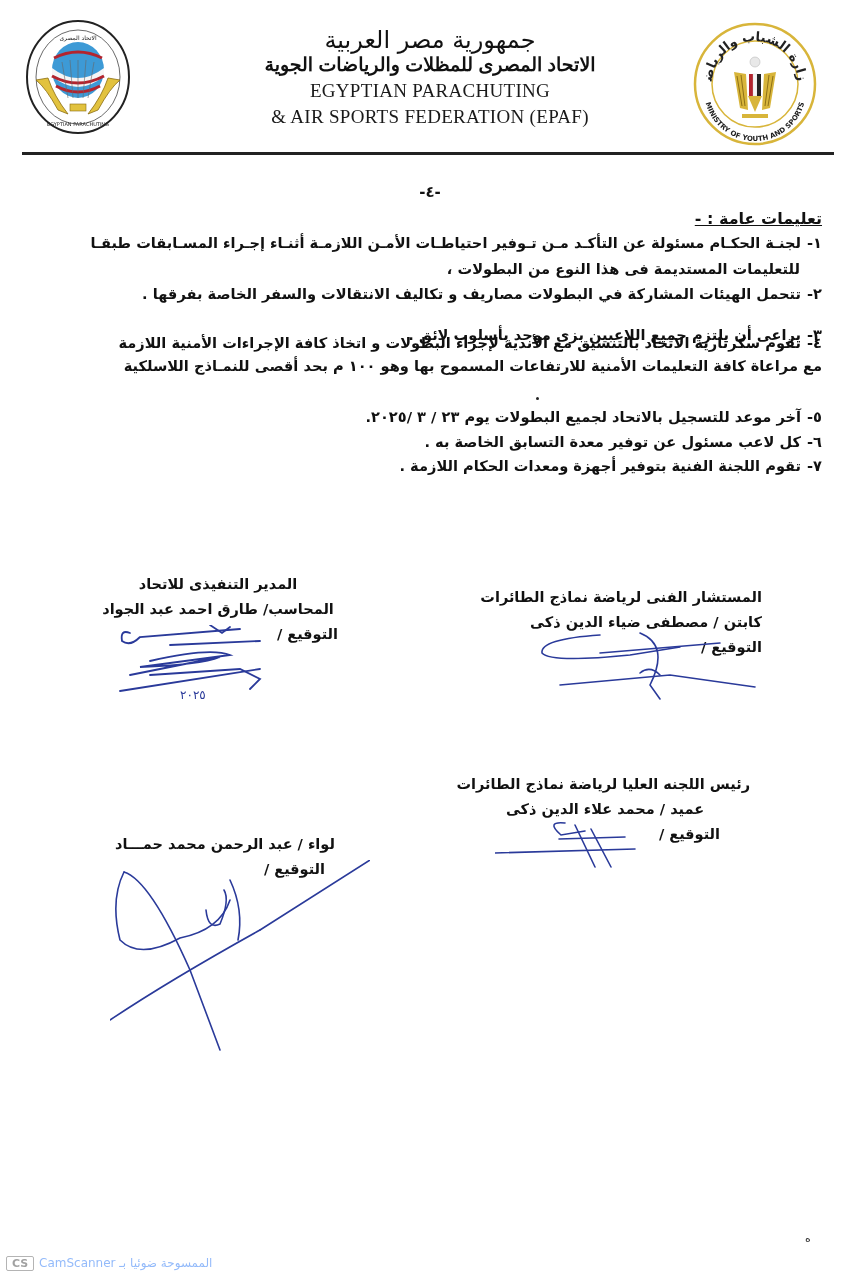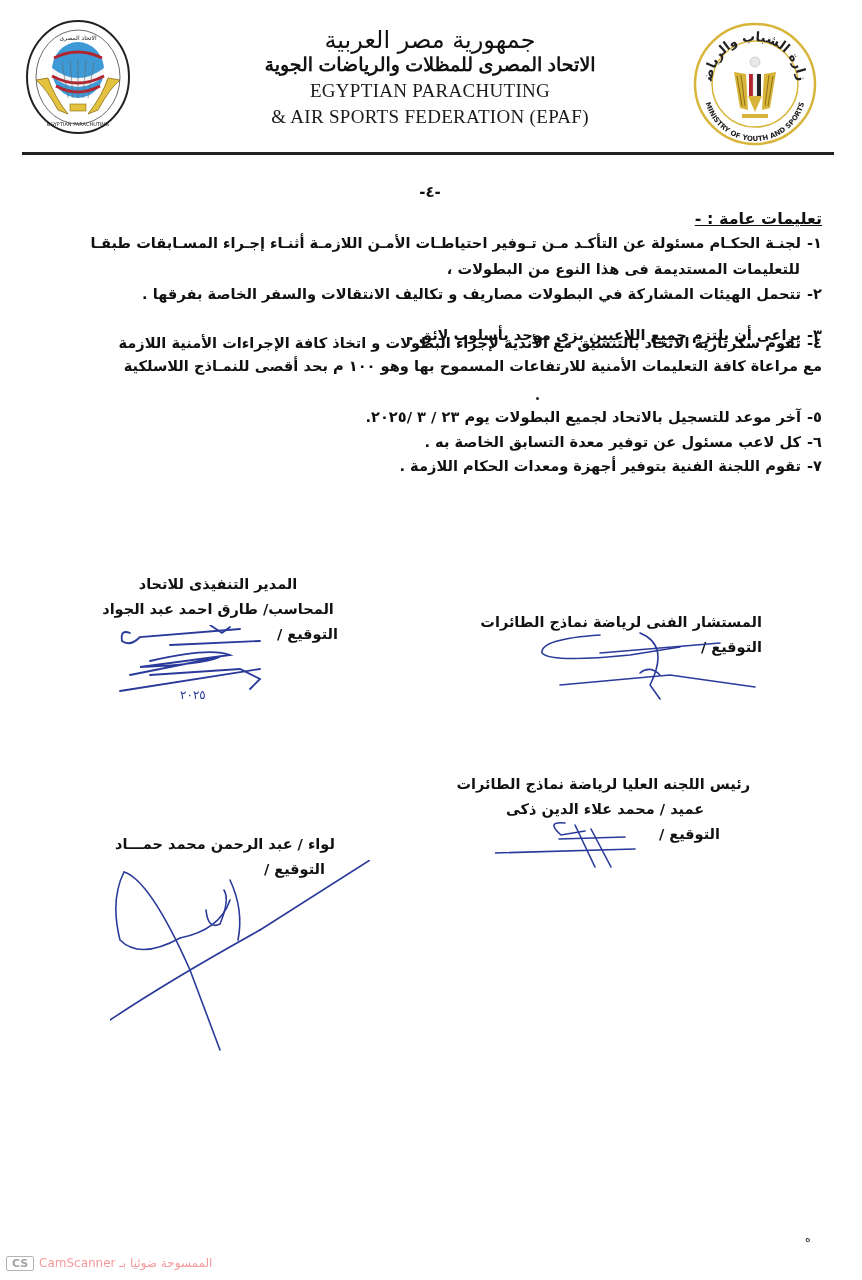--- a/index.html
+++ b/index.html
@@ -26,21 +26,21 @@
   .cont { position: absolute; direction: rtl; white-space: nowrap; font-weight: bold; font-size: 14.6px; line-height: 21px; }
 
   
   .sig { position: absolute; direction: rtl; text-align: right; font-weight: bold; font-size: 14.5px; line-height: 25px; white-space: nowrap; }
   .sig-center { text-align: center; }
   .scribble { position: absolute; }
 
   
   .footer-mark { left: 6px; top: 1253px; height: 20px; display: flex; align-items: center; gap: 5px; opacity: 0.55; }
   .cs-box { width: 28px; height: 15px; border: 1px solid #777; border-radius: 2px; font-size: 11px; font-weight: bold; color: #555; display: flex; align-items: center; justify-content: center; font-family: "DejaVu Sans", sans-serif; }
-  .cs-text { font-size: 12px; color: #ef4444; font-family: "DejaVu Sans", sans-serif; }
+  .cs-text { font-size: 12px; color: #3b82f6; font-family: "DejaVu Sans", sans-serif; }
   .corner-mark { left: 805px; top: 1232px; font-size: 11px; color: #333; }
 </style>
 </head>
 <body>
 
 <div class="abs logo-left">
   <svg width="108" height="118" viewBox="0 0 108 118">
     <ellipse cx="54" cy="59" rx="51" ry="56" fill="#fff" stroke="#222" stroke-width="2"></ellipse>
     <ellipse cx="54" cy="59" rx="42" ry="47" fill="none" stroke="#444" stroke-width="0.8"></ellipse>
 
@@ -129,22 +129,23 @@
 </div>
 
 <div class="item" style="top:431px;">
   <span class="num">٦-</span><span>كل لاعب مسئول عن توفير معدة التسابق الخاصة به .</span>
 </div>
 
 <div class="item" style="top:455px;">
   <span class="num">٧-</span><span>تقوم اللجنة الفنية بتوفير أجهزة ومعدات الحكام اللازمة .</span>
 </div>
 
-<div class="sig" style="right:100px; top:585px;margin-top:25px;">
+<div class="sig" style="right:100px; top:585px;">
   <div>المستشار الفنى لرياضة نماذج الطائرات</div>
+  <div>كابتن / مصطفى ضياء الدين ذكى</div>
   <div>التوقيع /</div>
 </div>
 <svg class="scribble" style="left:520px; top:625px;" width="240" height="75" viewBox="0 0 240 75">
   <g fill="none" stroke="#2a3a9a" stroke-width="1.6" stroke-linecap="round">
     <path d="M80 10 Q20 14 22 28 Q30 38 110 30 L160 22"></path>
     <path d="M120 8 Q150 20 130 60 L140 74"></path>
     <path d="M80 28 L200 18"></path>
     <path d="M40 60 L150 50 L235 62"></path>
     <path d="M120 48 Q130 40 140 50"></path>
   </g>

